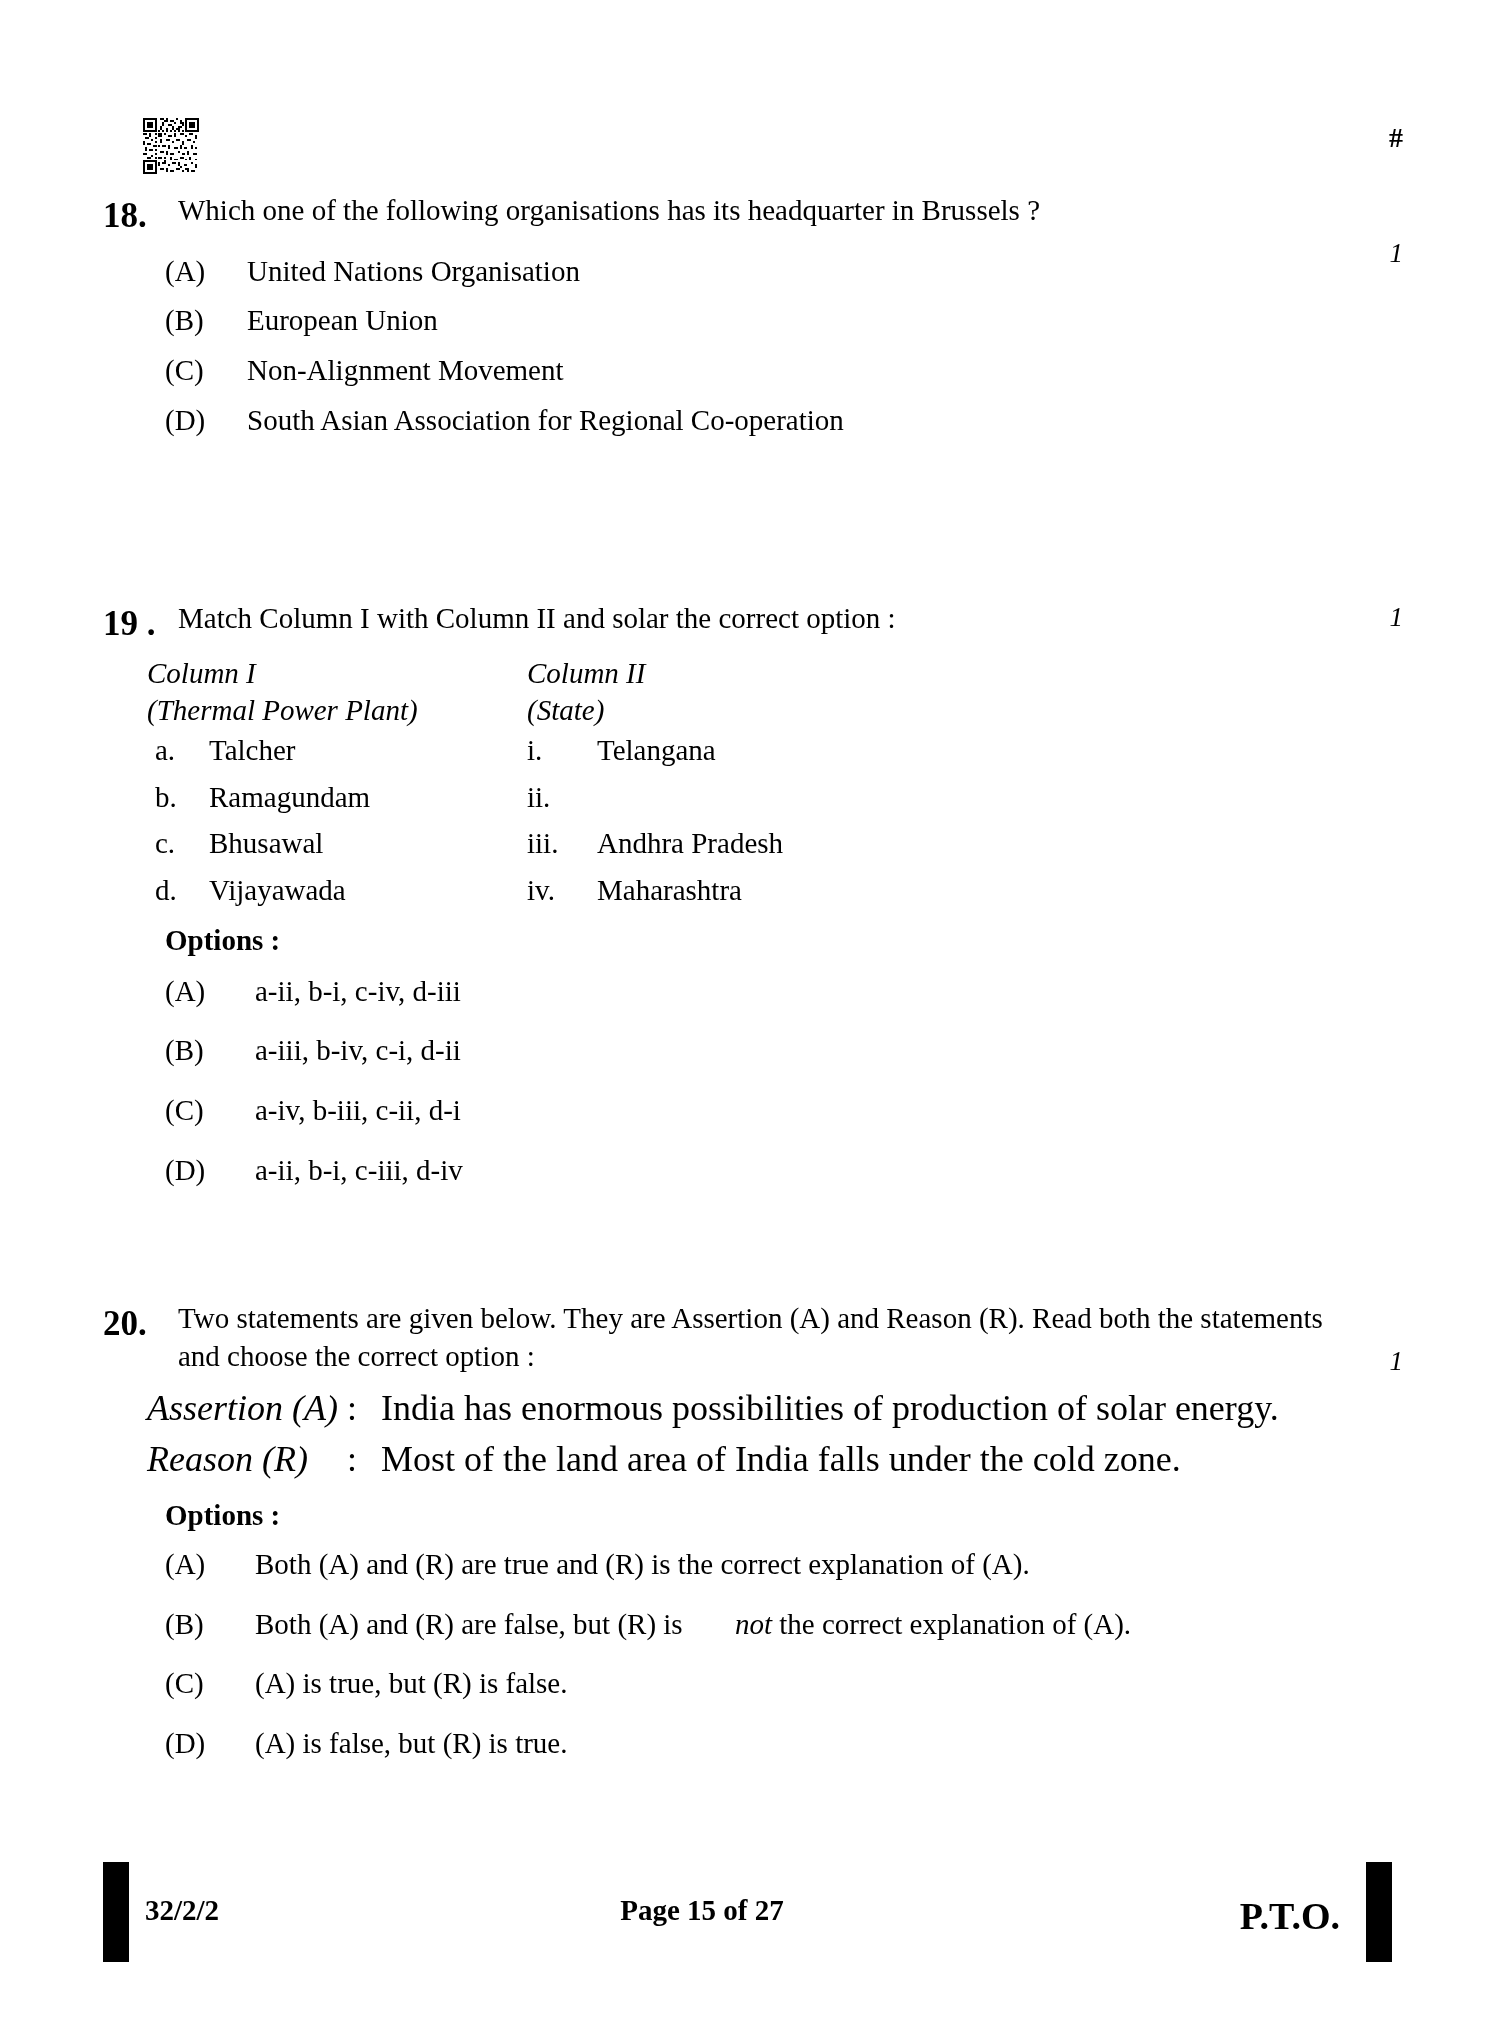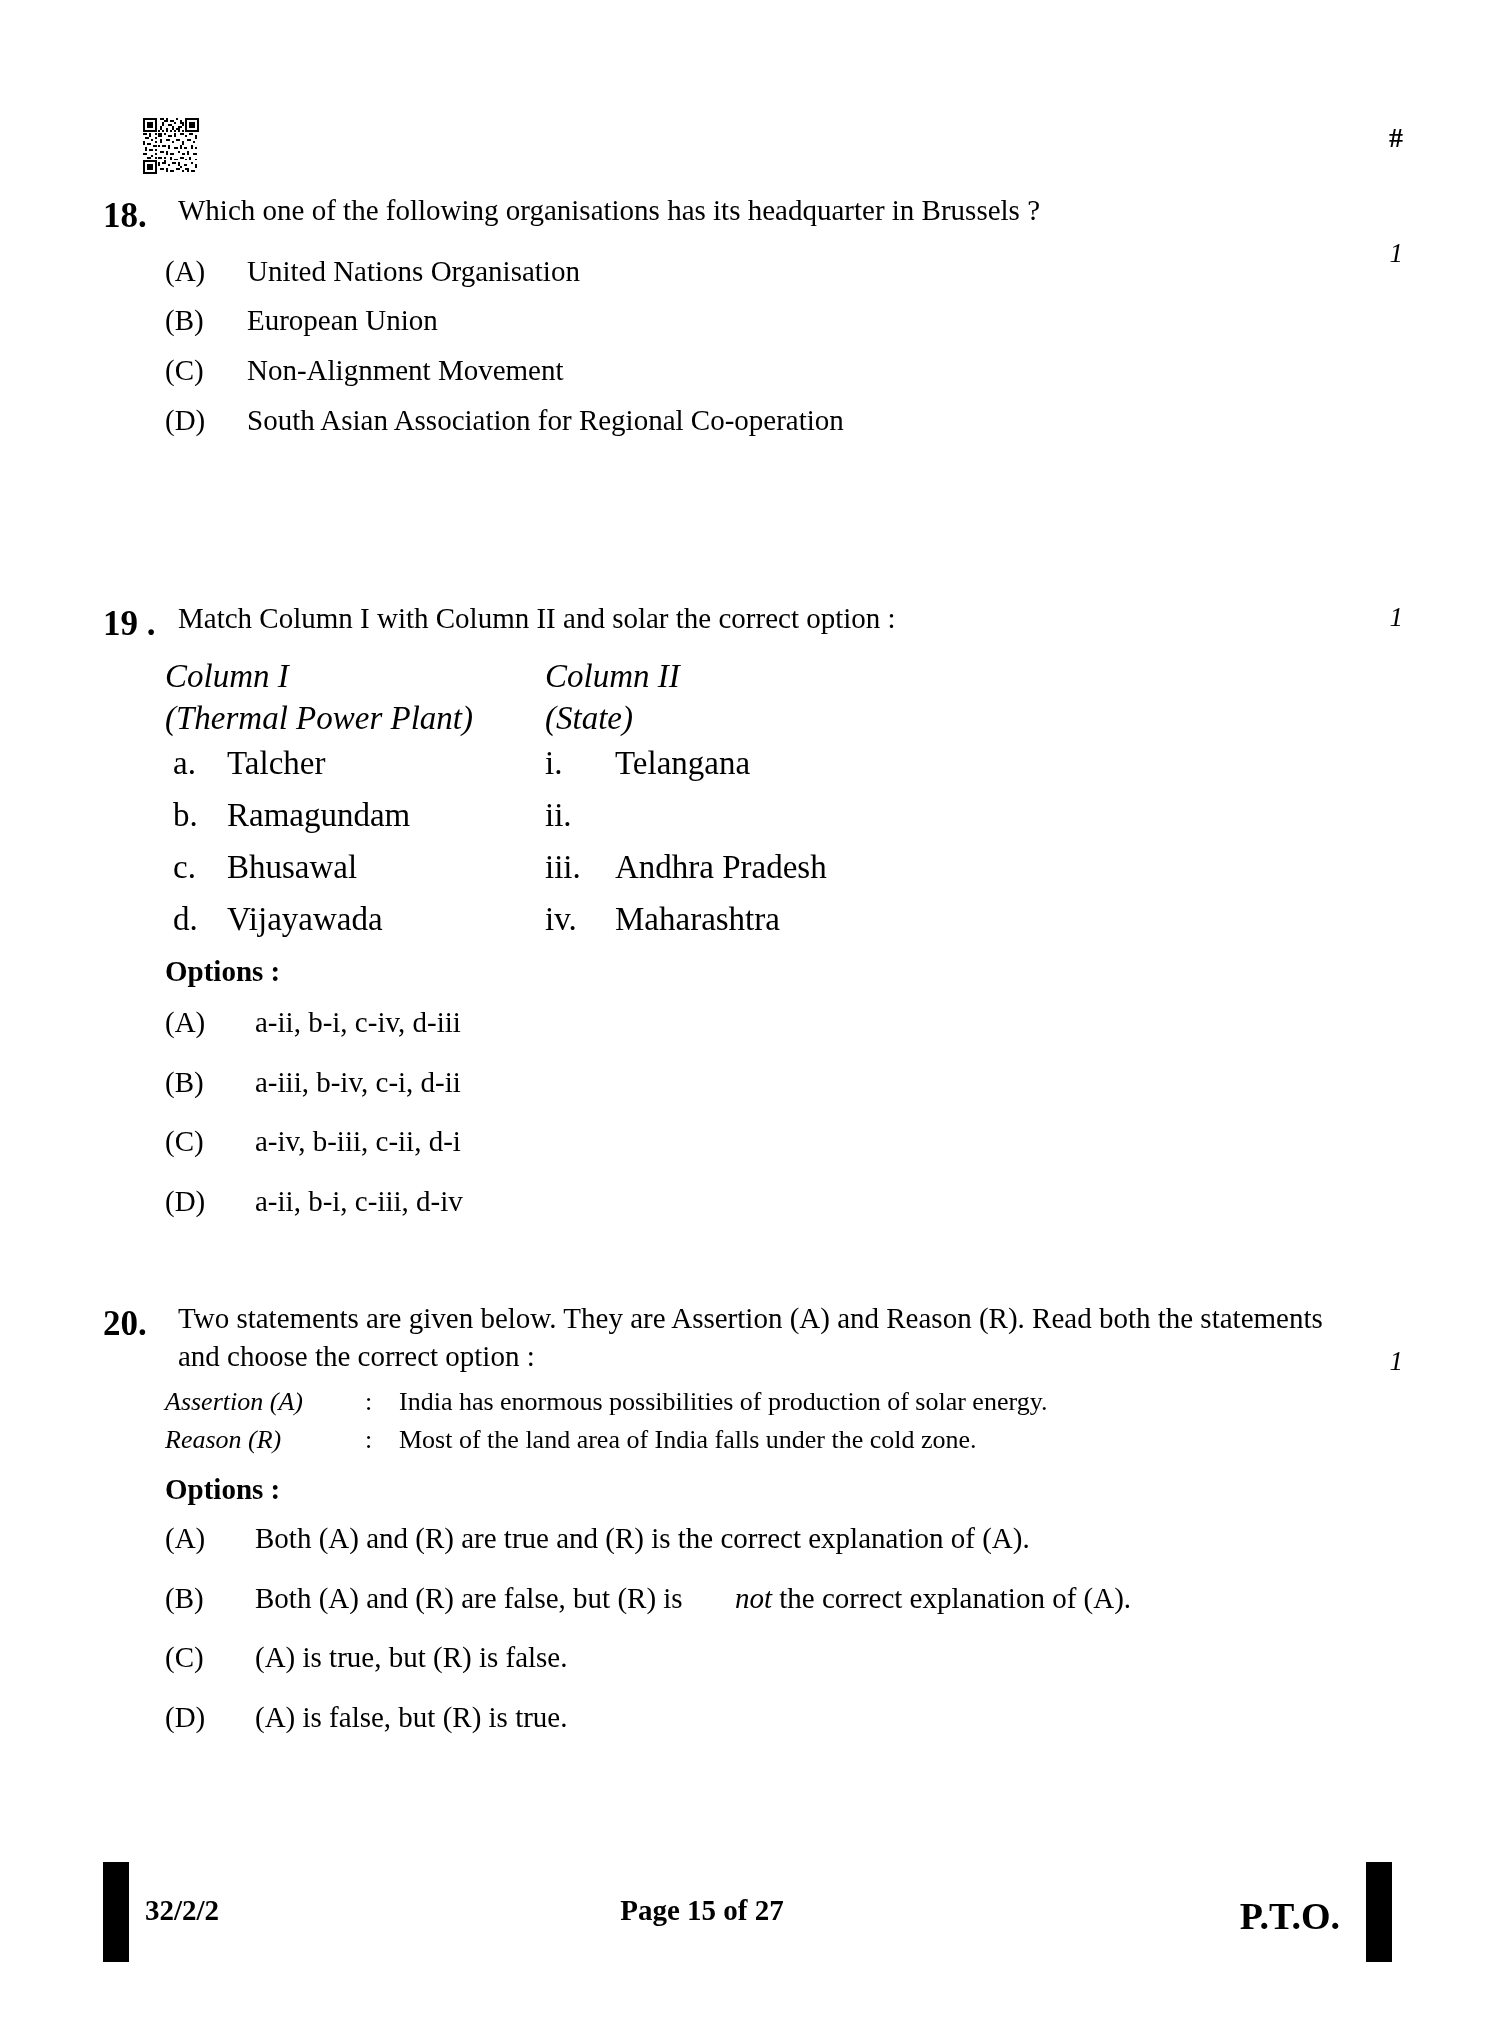--- a/index.html
+++ b/index.html
@@ -100,22 +100,22 @@
   .opt-text { flex: 1 1 auto; }
 
   
   .q18 .opts { margin-top: 14px; margin-left: 62px; }
   .q18 .opt { margin-bottom: 12px; }
   .q18 .opt-label { width: 82px; flex: 0 0 82px; }
 
   
   .match-wrap {
     margin-top: 8px;
-    margin-left: 62px;
-    font-size: 33px;
+    margin-left: 44px;
+    font-size: 29px;
     line-height: 1.30;
     font-family: Liberation Serif, serif;
   }
   .match-heads {
     display: flex;
   }
   .mh-col1 { width: 380px; flex: 0 0 380px; font-style: italic; }
   .mh-col2 { flex: 1 1 auto; font-style: italic; }
   .match-rows { margin-top: 2px; }
   .match-row {
@@ -144,22 +144,22 @@
     margin-top: 14px;
     margin-left: 62px;
   }
   .q19 .opts { margin-top: 16px; margin-left: 62px; }
   .q19 .opt { margin-bottom: 22px; }
   .q19 .opt-label { width: 90px; flex: 0 0 90px; }
 
   
   .ar-wrap {
     margin-top: 10px;
-    margin-left: 62px;
-    font-size: 26px;
+    margin-left: 44px;
+    font-size: 36px;
     line-height: 1.30;
     font-family: Liberation Serif, serif;
   }
   .ar-row {
     display: flex;
     align-items: flex-start;
     margin-bottom: 4px;
   }
   .ar-label {
     width: 200px;

